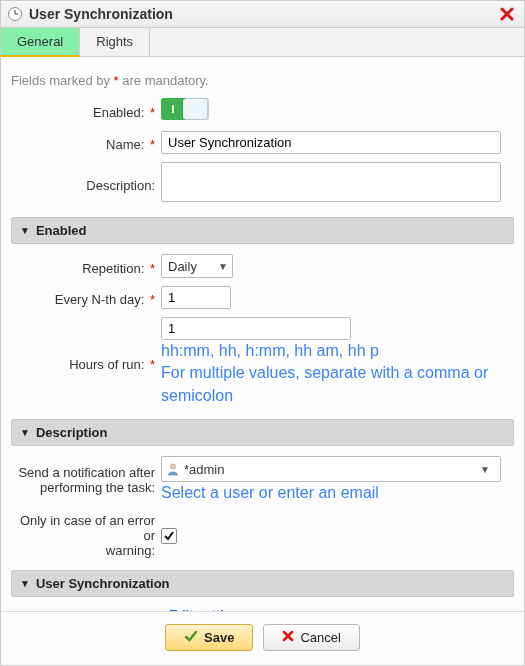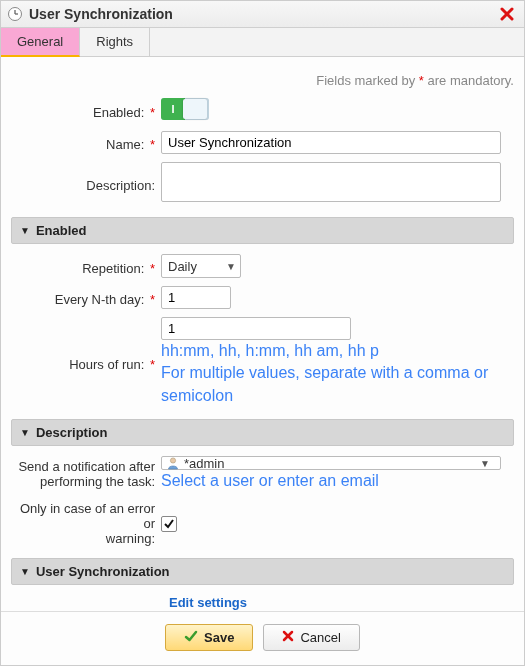--- a/index.html
+++ b/index.html
@@ -44,35 +44,34 @@
   }
   .tab {
     padding:6px 16px;
     border-right:1px solid #cfcfcf;
     background:#f3f3f3;
     cursor:pointer;
     font-size:13px;
     color:#333;
   }
   .tab.active {
-    background:#f9a8d4;
+    background:#86efac;
     border-bottom:2px solid #f8b300;
     margin-bottom:-1px;
     font-weight:normal;
   }
   
   .dialog-body {
     flex:1;
     padding:10px 10px 0 10px;
     overflow:auto;
   }
   .hint {
     color:#888;
     margin:6px 0 10px 0;
-    text-align:right;
   }
   .hint .req { color:#d00; }
   .formrow {
     display:flex;
     align-items:center;
     margin-bottom:8px;
   }
   .formrow .lbl {
     width:150px;
     text-align:right;
@@ -113,29 +112,29 @@
     font-size:13px;
     padding:3px 6px;
     border-radius:2px;
   }
   textarea { resize:none; }
   .wide { width: 340px; }
   .short { width:70px; }
   .med { width:190px; }
   .select {
     display:inline-flex; align-items:center;
-    width:80px; height:24px;
+    width:72px; height:24px;
     justify-content:space-between;
     padding-right:4px;
     cursor:pointer;
   }
   .select .arrow { font-size:10px; color:#555; }
   .combo {
     display:flex; align-items:center;
-    height:14px;
+    height:26px;
     width:340px;
     justify-content:space-between;
     cursor:text;
     padding-left:4px;
   }
   .combo .arrow { font-size:10px; color:#555; padding:0 4px; cursor:pointer; }
   .combo .user { display:flex; align-items:center; gap:4px; }
   .helper {
     color:#3b82f6;
     font-size:16px;

